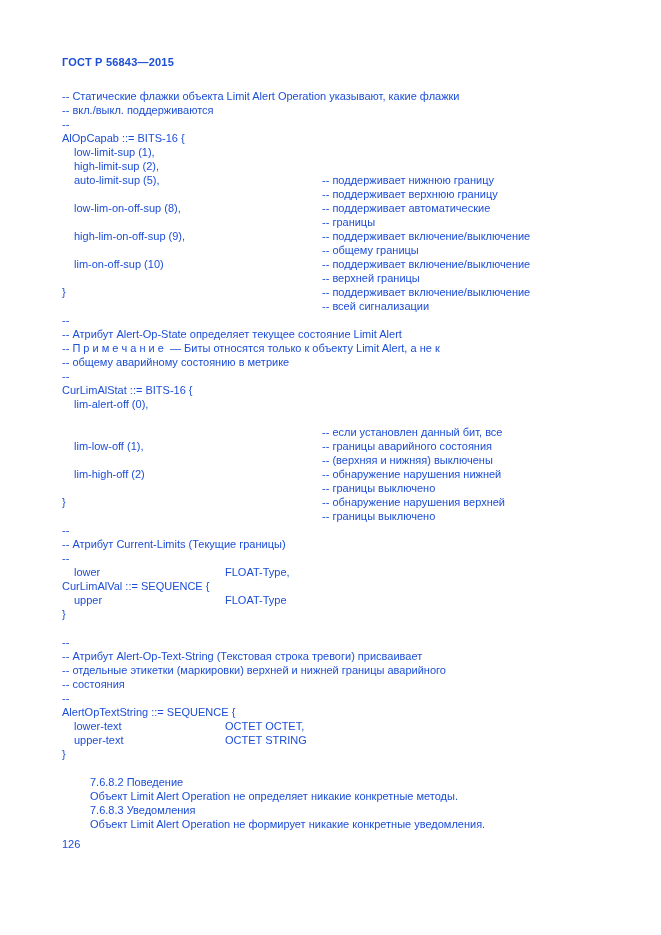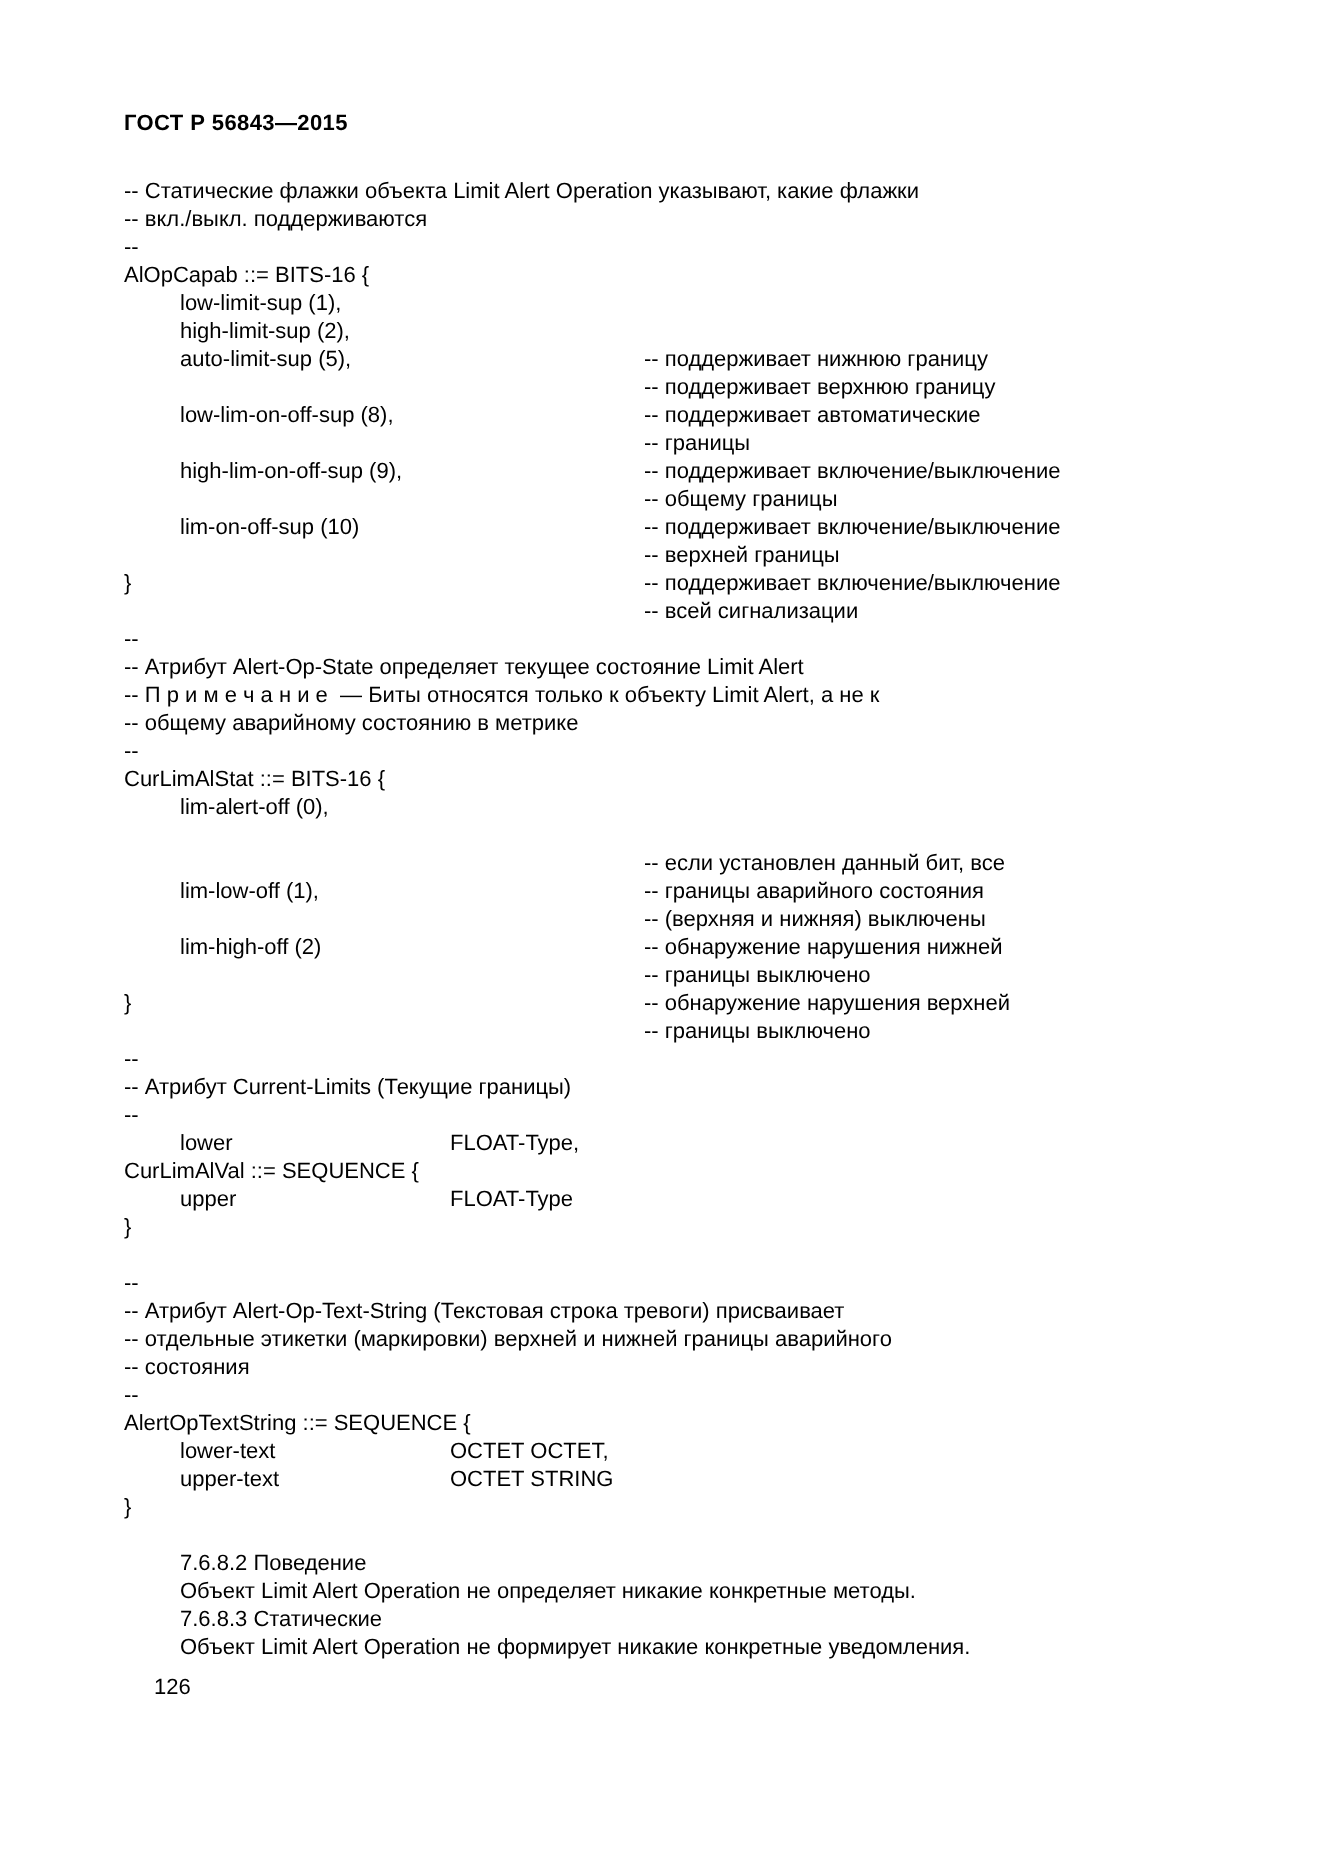--- a/index.html
+++ b/index.html
@@ -6,21 +6,21 @@
     margin: 0;
     padding: 0;
     background: #ffffff;
   }
   .page {
     position: relative;
     width: 661px;
     height: 935px;
     background: #ffffff;
     font-family: "Liberation Sans", sans-serif;
-    color: #000000;
+    color: #1d4ed8;
     overflow: hidden;
   }
   .doc-header {
     position: absolute;
     top: 56px;
     left: 62px;
     font-size: 11px;
     font-weight: bold;
     letter-spacing: 0.2px;
   }
@@ -30,28 +30,28 @@
     left: 62px;
     width: 580px;
     font-size: 11px;
   }
   .line {
     position: relative;
     height: 14px;
     white-space: pre;
   }
   .col-left  { position: absolute; left: 0;     top: 0; }
-  .col-left.indent-1 { left: 28px; }
+  .col-left.indent-1 { left: 12px; }
   .col-left.indent-2 { left: 28px; }
   .col-mid   { position: absolute; left: 163px; top: 0; }
   .col-right { position: absolute; left: 260px; top: 0; margin-top: 28px; }
   .doc-footer {
     position: absolute;
     top: 838px;
-    left: 77px;
+    left: 62px;
     font-size: 11px;
   }
 </style>
 </head>
 <body>
 
 <div class="page">
   <div class="doc-header">ГОСТ Р 56843—2015</div>
 
   <div class="doc-body">
@@ -99,18 +99,18 @@
       <div class="line"><span class="col-left indent-0">-- отдельные этикетки (маркировки) верхней и нижней границы аварийного</span></div>
       <div class="line"><span class="col-left indent-0">-- состояния</span></div>
       <div class="line"><span class="col-left indent-0">--</span></div>
       <div class="line"><span class="col-left indent-0">AlertOpTextString ::= SEQUENCE {</span></div>
       <div class="line"><span class="col-left indent-1">lower-text</span><span class="col-mid">OCTET OCTET,</span></div>
       <div class="line"><span class="col-left indent-1">upper-text</span><span class="col-mid">OCTET STRING</span></div>
       <div class="line"><span class="col-left indent-0">}</span></div>
       <div class="line"></div>
       <div class="line"><span class="col-left indent-2">7.6.8.2 Поведение</span></div>
       <div class="line"><span class="col-left indent-2">Объект Limit Alert Operation не определяет никакие конкретные методы.</span></div>
-      <div class="line"><span class="col-left indent-2">7.6.8.3 Статические</span></div>
+      <div class="line"><span class="col-left indent-2">7.6.8.3 Уведомления</span></div>
       <div class="line"><span class="col-left indent-2">Объект Limit Alert Operation не формирует никакие конкретные уведомления.</span></div>
     </div>
 
   <div class="doc-footer">126</div>
 </div>
 
 </body></html>

